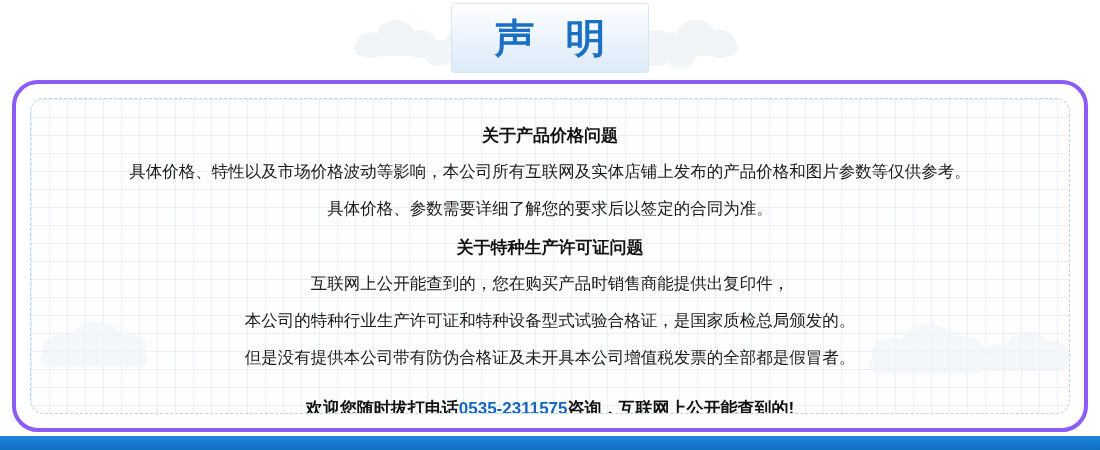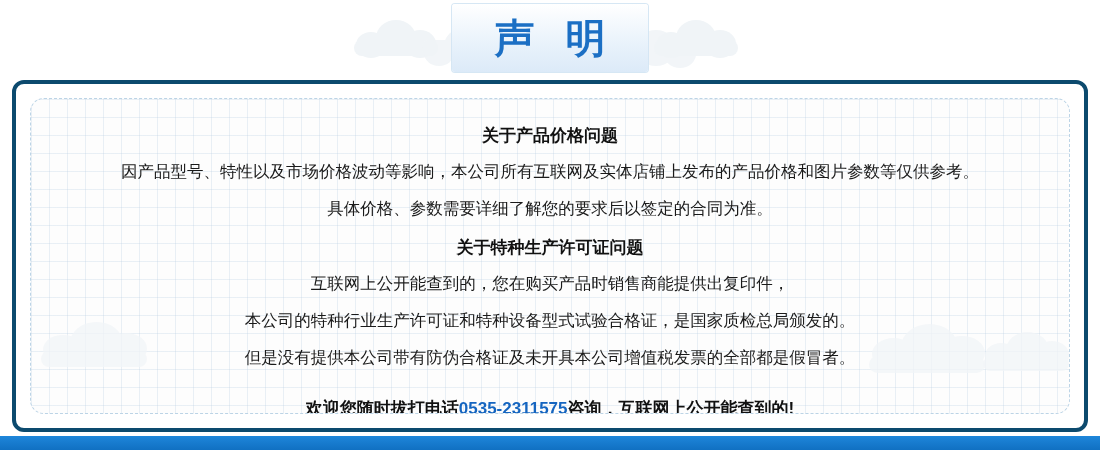--- a/index.html
+++ b/index.html
@@ -84,22 +84,22 @@
   .cloud-a .base { left: 2px; bottom: 0; width: 84px; height: 16px; }
 
   
   .frame {
     position: absolute;
     left: 12px;
     top: 80px;
     width: 1076px;
     height: 352px;
     box-sizing: border-box;
-    border: 4px solid #0c4a6e;
-    border-radius: 12px;
+    border: 4px solid #8b5cf6;
+    border-radius: 26px;
     background: #ffffff;
   }
 
   .inner {
     position: absolute;
     left: 14px;
     top: 14px;
     right: 14px;
     bottom: 14px;
     border: 1px dashed #bcd4e6;
@@ -237,21 +237,21 @@
       <div class="wm wm-3">
         <span class="puff"></span>
           <span class="puff"></span>
           <span class="puff"></span>
           <span class="base"></span>
       </div>
 
       <div class="content">
 
         <p class="heading">关于产品价格问题</p>
-        <p class="line">因产品型号、特性以及市场价格波动等影响，本公司所有互联网及实体店铺上发布的产品价格和图片参数等仅供参考。</p>
+        <p class="line">具体价格、特性以及市场价格波动等影响，本公司所有互联网及实体店铺上发布的产品价格和图片参数等仅供参考。</p>
         <p class="line">具体价格、参数需要详细了解您的要求后以签定的合同为准。</p>
 
         <p class="heading second">关于特种生产许可证问题</p>
         <p class="line">互联网上公开能查到的，您在购买产品时销售商能提供出复印件，</p>
         <p class="line">本公司的特种行业生产许可证和特种设备型式试验合格证，是国家质检总局颁发的。</p>
         <p class="line">但是没有提供本公司带有防伪合格证及未开具本公司增值税发票的全部都是假冒者。</p>
 
         <div class="footer-line">
           <span>欢迎您随时拔打电话</span><span class="phone">0535-2311575</span><span>咨询，互联网上公开能查到的!</span>
         </div>

